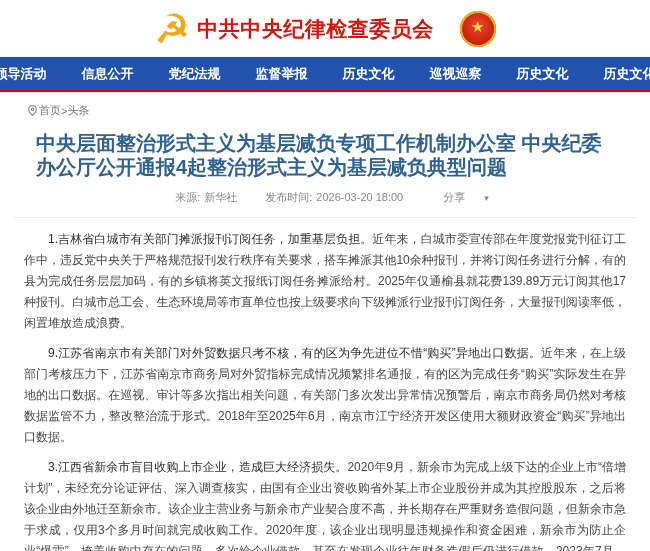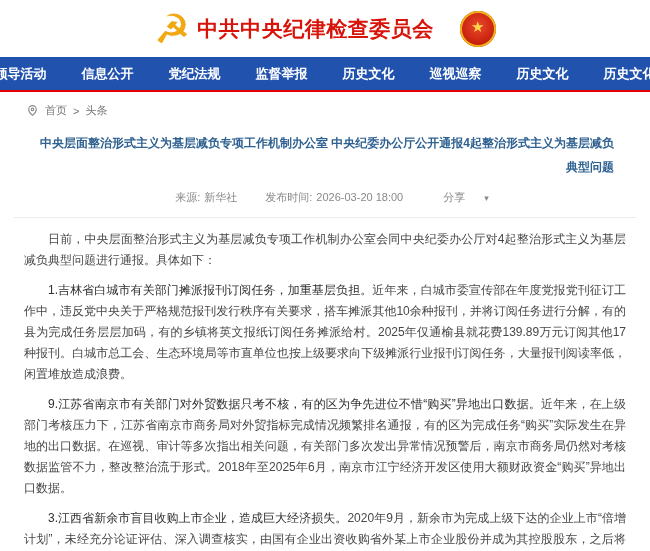--- a/index.html
+++ b/index.html
@@ -34,29 +34,29 @@
   .nav {
     height:35px; background:#2153ae; border-bottom:2px solid #e60000;
     display:flex; align-items:center; justify-content:center; gap:35px;
   }
   .nav-item {
     color:#ffffff; font-size:13px; font-weight:bold; cursor:pointer;
     white-space:nowrap;
   }
   
   .breadcrumb {
-    display:flex; align-items:center; gap:6px;
+    display:flex; align-items:center; 
     margin:11px 0 0 26px; font-size:11px; color:#757575;
   }
   .breadcrumb .crumb { cursor:pointer; }
   .pin-icon { display:flex; align-items:center; }
   
   .article-title {
-    margin:13px 36px 4px; text-align:right;
-    font-size:12px; font-weight:bold; color:#2f6191; line-height:24px;
+    margin:13px 36px 4px; text-align:left;
+    font-size:20px; font-weight:bold; color:#2f6191; line-height:24px;
   }
   .meta {
     margin-top:11px; text-align:center; font-size:11px; color:#8a8a8a;
     display:flex; justify-content:center; align-items:center;
   }
   .meta .pair { margin:0 14px; }
   .meta .label { margin-right:4px;text-align:right; }
   .share { margin-left:26px; cursor:pointer; display:flex; align-items:center; gap:19px; }
   .share-arrow { font-size:9px; color:#8a8a8a; }
   .divider { border-top:1px solid #ececec; margin:12px 14px 0; }
@@ -117,18 +117,17 @@
   </span>
   <span class="share">
     <span>分享</span>
     <span class="share-arrow">▾</span>
   </span>
 </div>
 
 <div class="divider"></div>
 
 <div class="article-body">
-  <p><span class="lead"></span><span>日前，中央层面整治形式主义为基层减负专项工作机制办公室会同中央纪委办公厅对4起整治形式主义为基层减负典型问题进行通报。具体如下：</span></p>
   <p><span class="lead">1.吉林省白城市有关部门摊派报刊订阅任务，加重基层负担。</span><span>近年来，白城市委宣传部在年度党报党刊征订工作中，违反党中央关于严格规范报刊发行秩序有关要求，搭车摊派其他10余种报刊，并将订阅任务进行分解，有的县为完成任务层层加码，有的乡镇将英文报纸订阅任务摊派给村。2025年仅通榆县就花费139.89万元订阅其他17种报刊。白城市总工会、生态环境局等市直单位也按上级要求向下级摊派行业报刊订阅任务，大量报刊阅读率低，闲置堆放造成浪费。</span></p>
   <p><span class="lead">9.江苏省南京市有关部门对外贸数据只考不核，有的区为争先进位不惜“购买”异地出口数据。</span><span>近年来，在上级部门考核压力下，江苏省南京市商务局对外贸指标完成情况频繁排名通报，有的区为完成任务“购买”实际发生在异地的出口数据。在巡视、审计等多次指出相关问题，有关部门多次发出异常情况预警后，南京市商务局仍然对考核数据监管不力，整改整治流于形式。2018年至2025年6月，南京市江宁经济开发区使用大额财政资金“购买”异地出口数据。</span></p>
   <p><span class="lead">3.江西省新余市盲目收购上市企业，造成巨大经济损失。</span><span>2020年9月，新余市为完成上级下达的企业上市“倍增计划”，未经充分论证评估、深入调查核实，由国有企业出资收购省外某上市企业股份并成为其控股股东，之后将该企业由外地迁至新余市。该企业主营业务与新余市产业契合度不高，并长期存在严重财务造假问题，但新余市急于求成，仅用3个多月时间就完成收购工作。2020年度，该企业出现明显违规操作和资金困难，新余市为防止企业“爆雷”，掩盖收购中存在的问题，多次给企业借款，甚至在发现企业往年财务造假后仍进行借款。2023年7月，该企业被最终退市，经全力催收和挽损，新余市仍损失巨大。</span></p>
 
 </div>
 
 </body></html>

